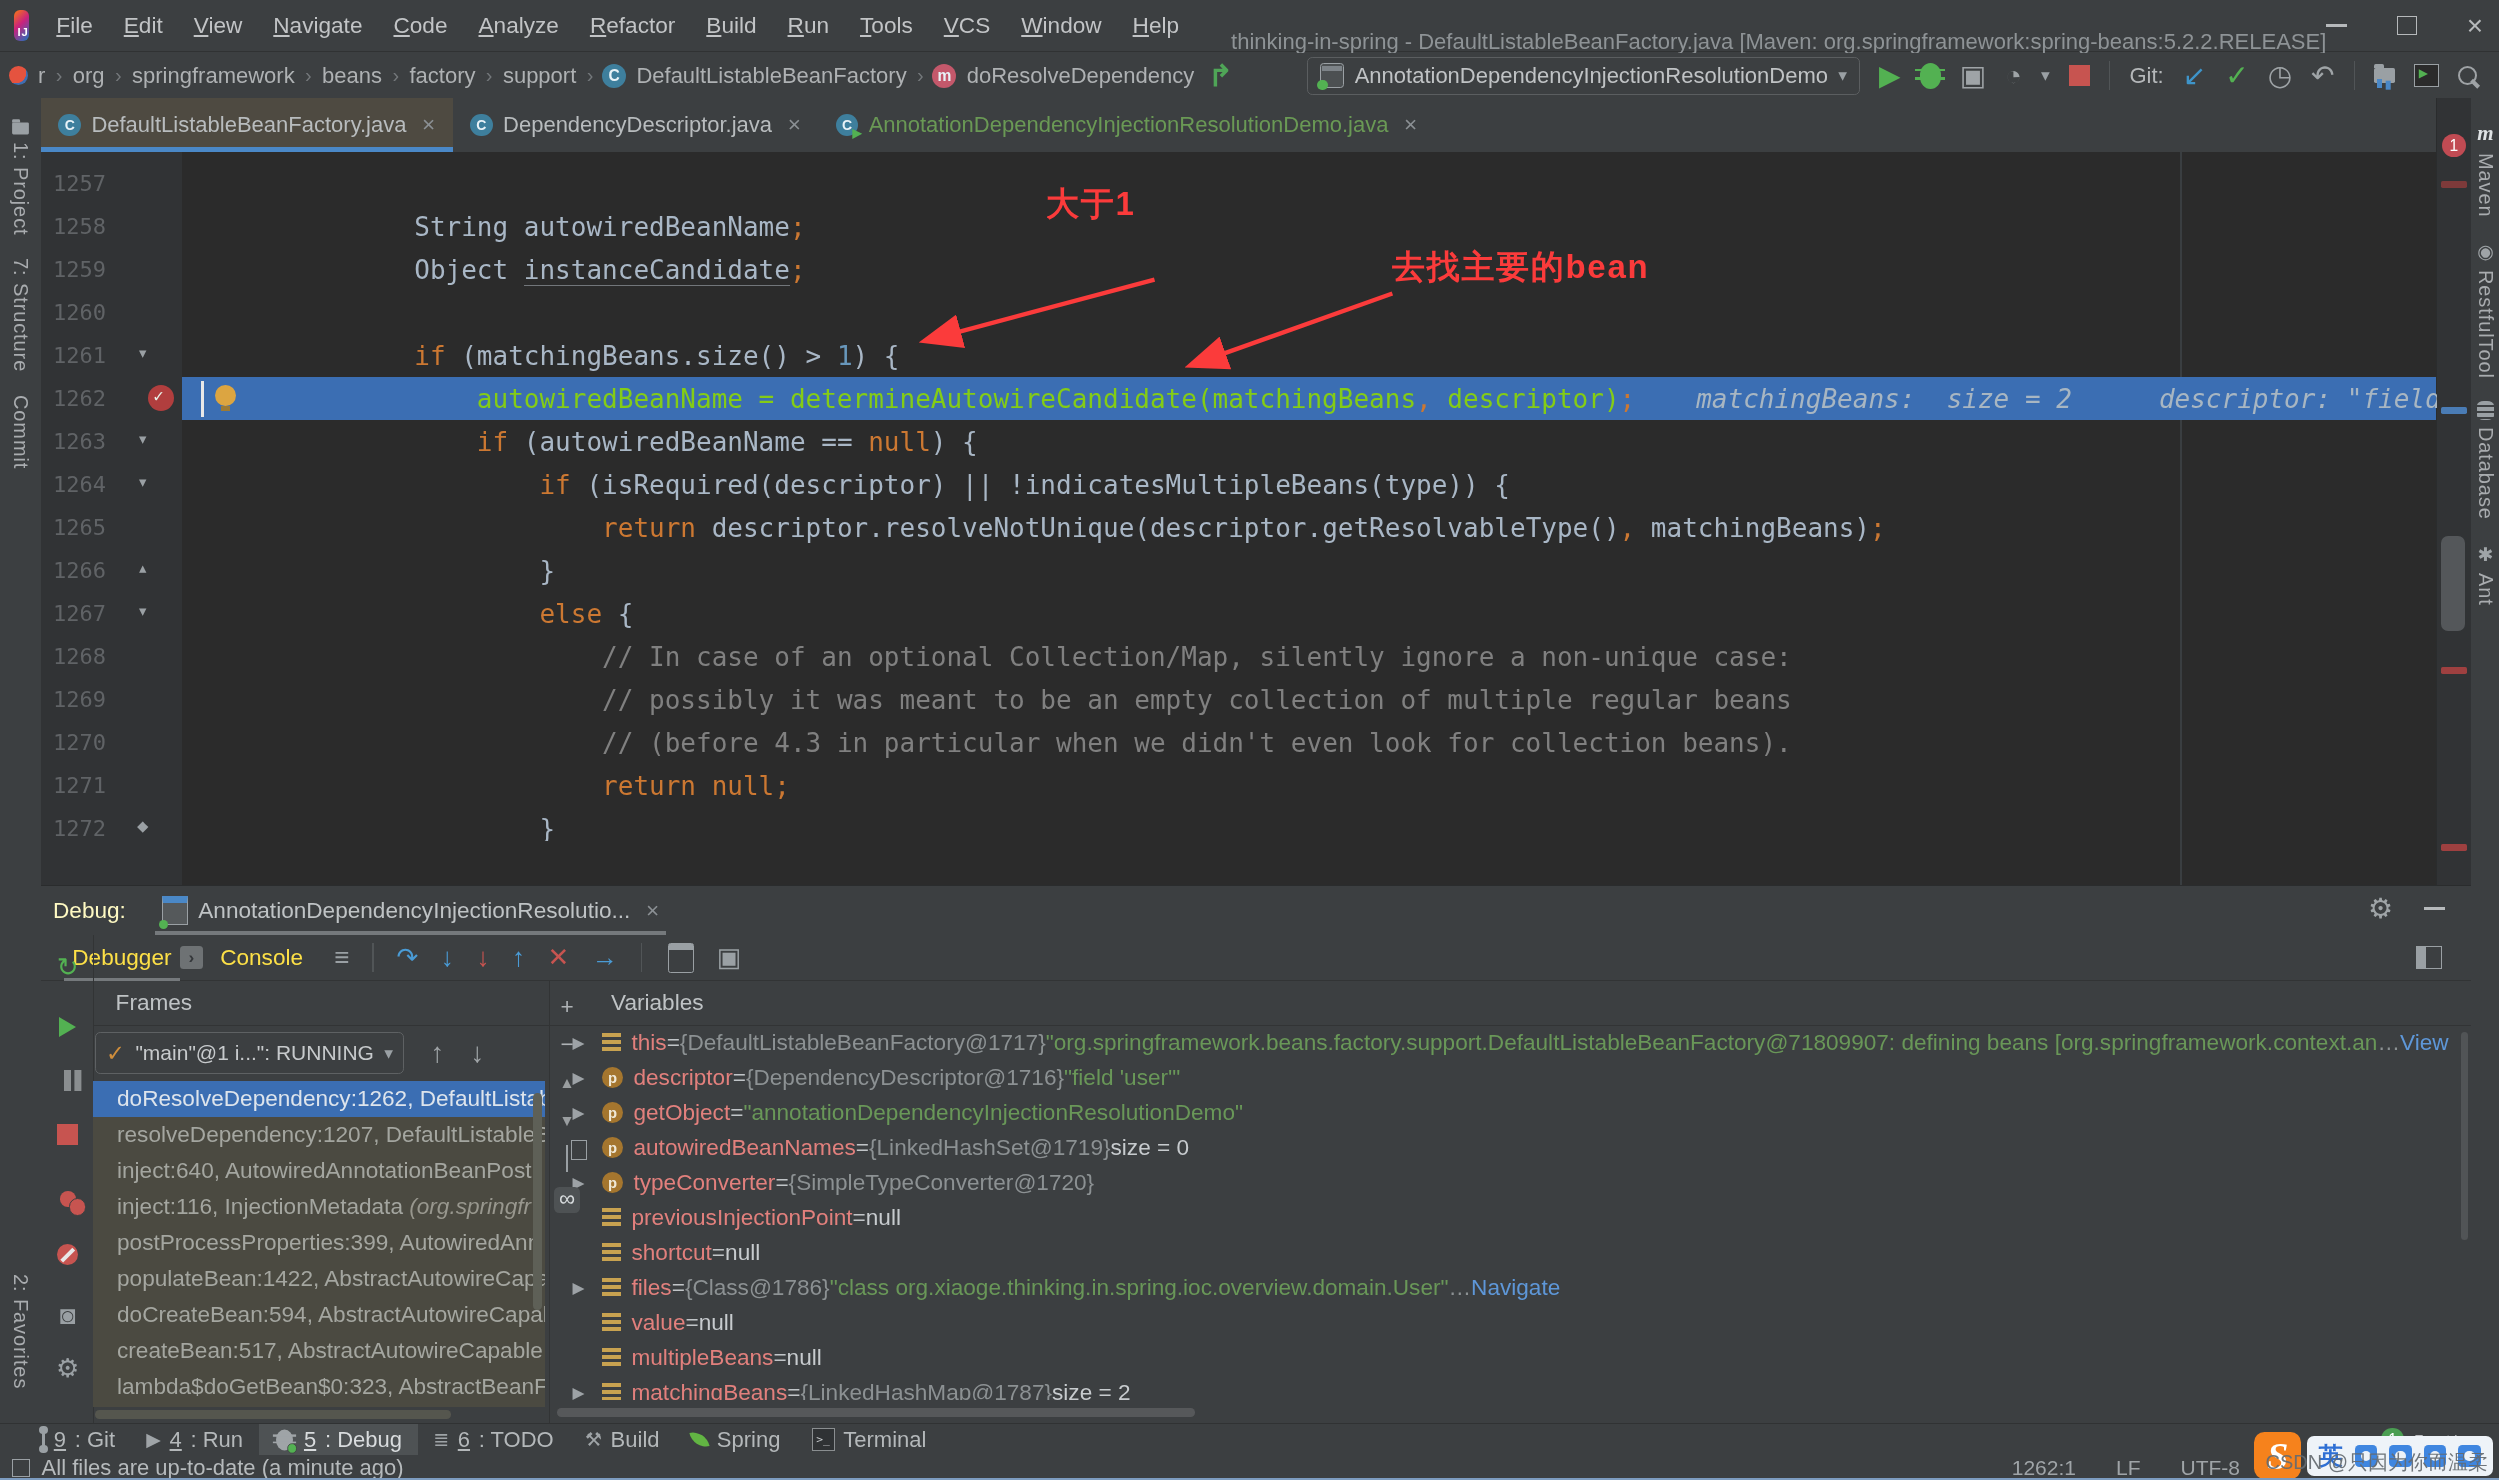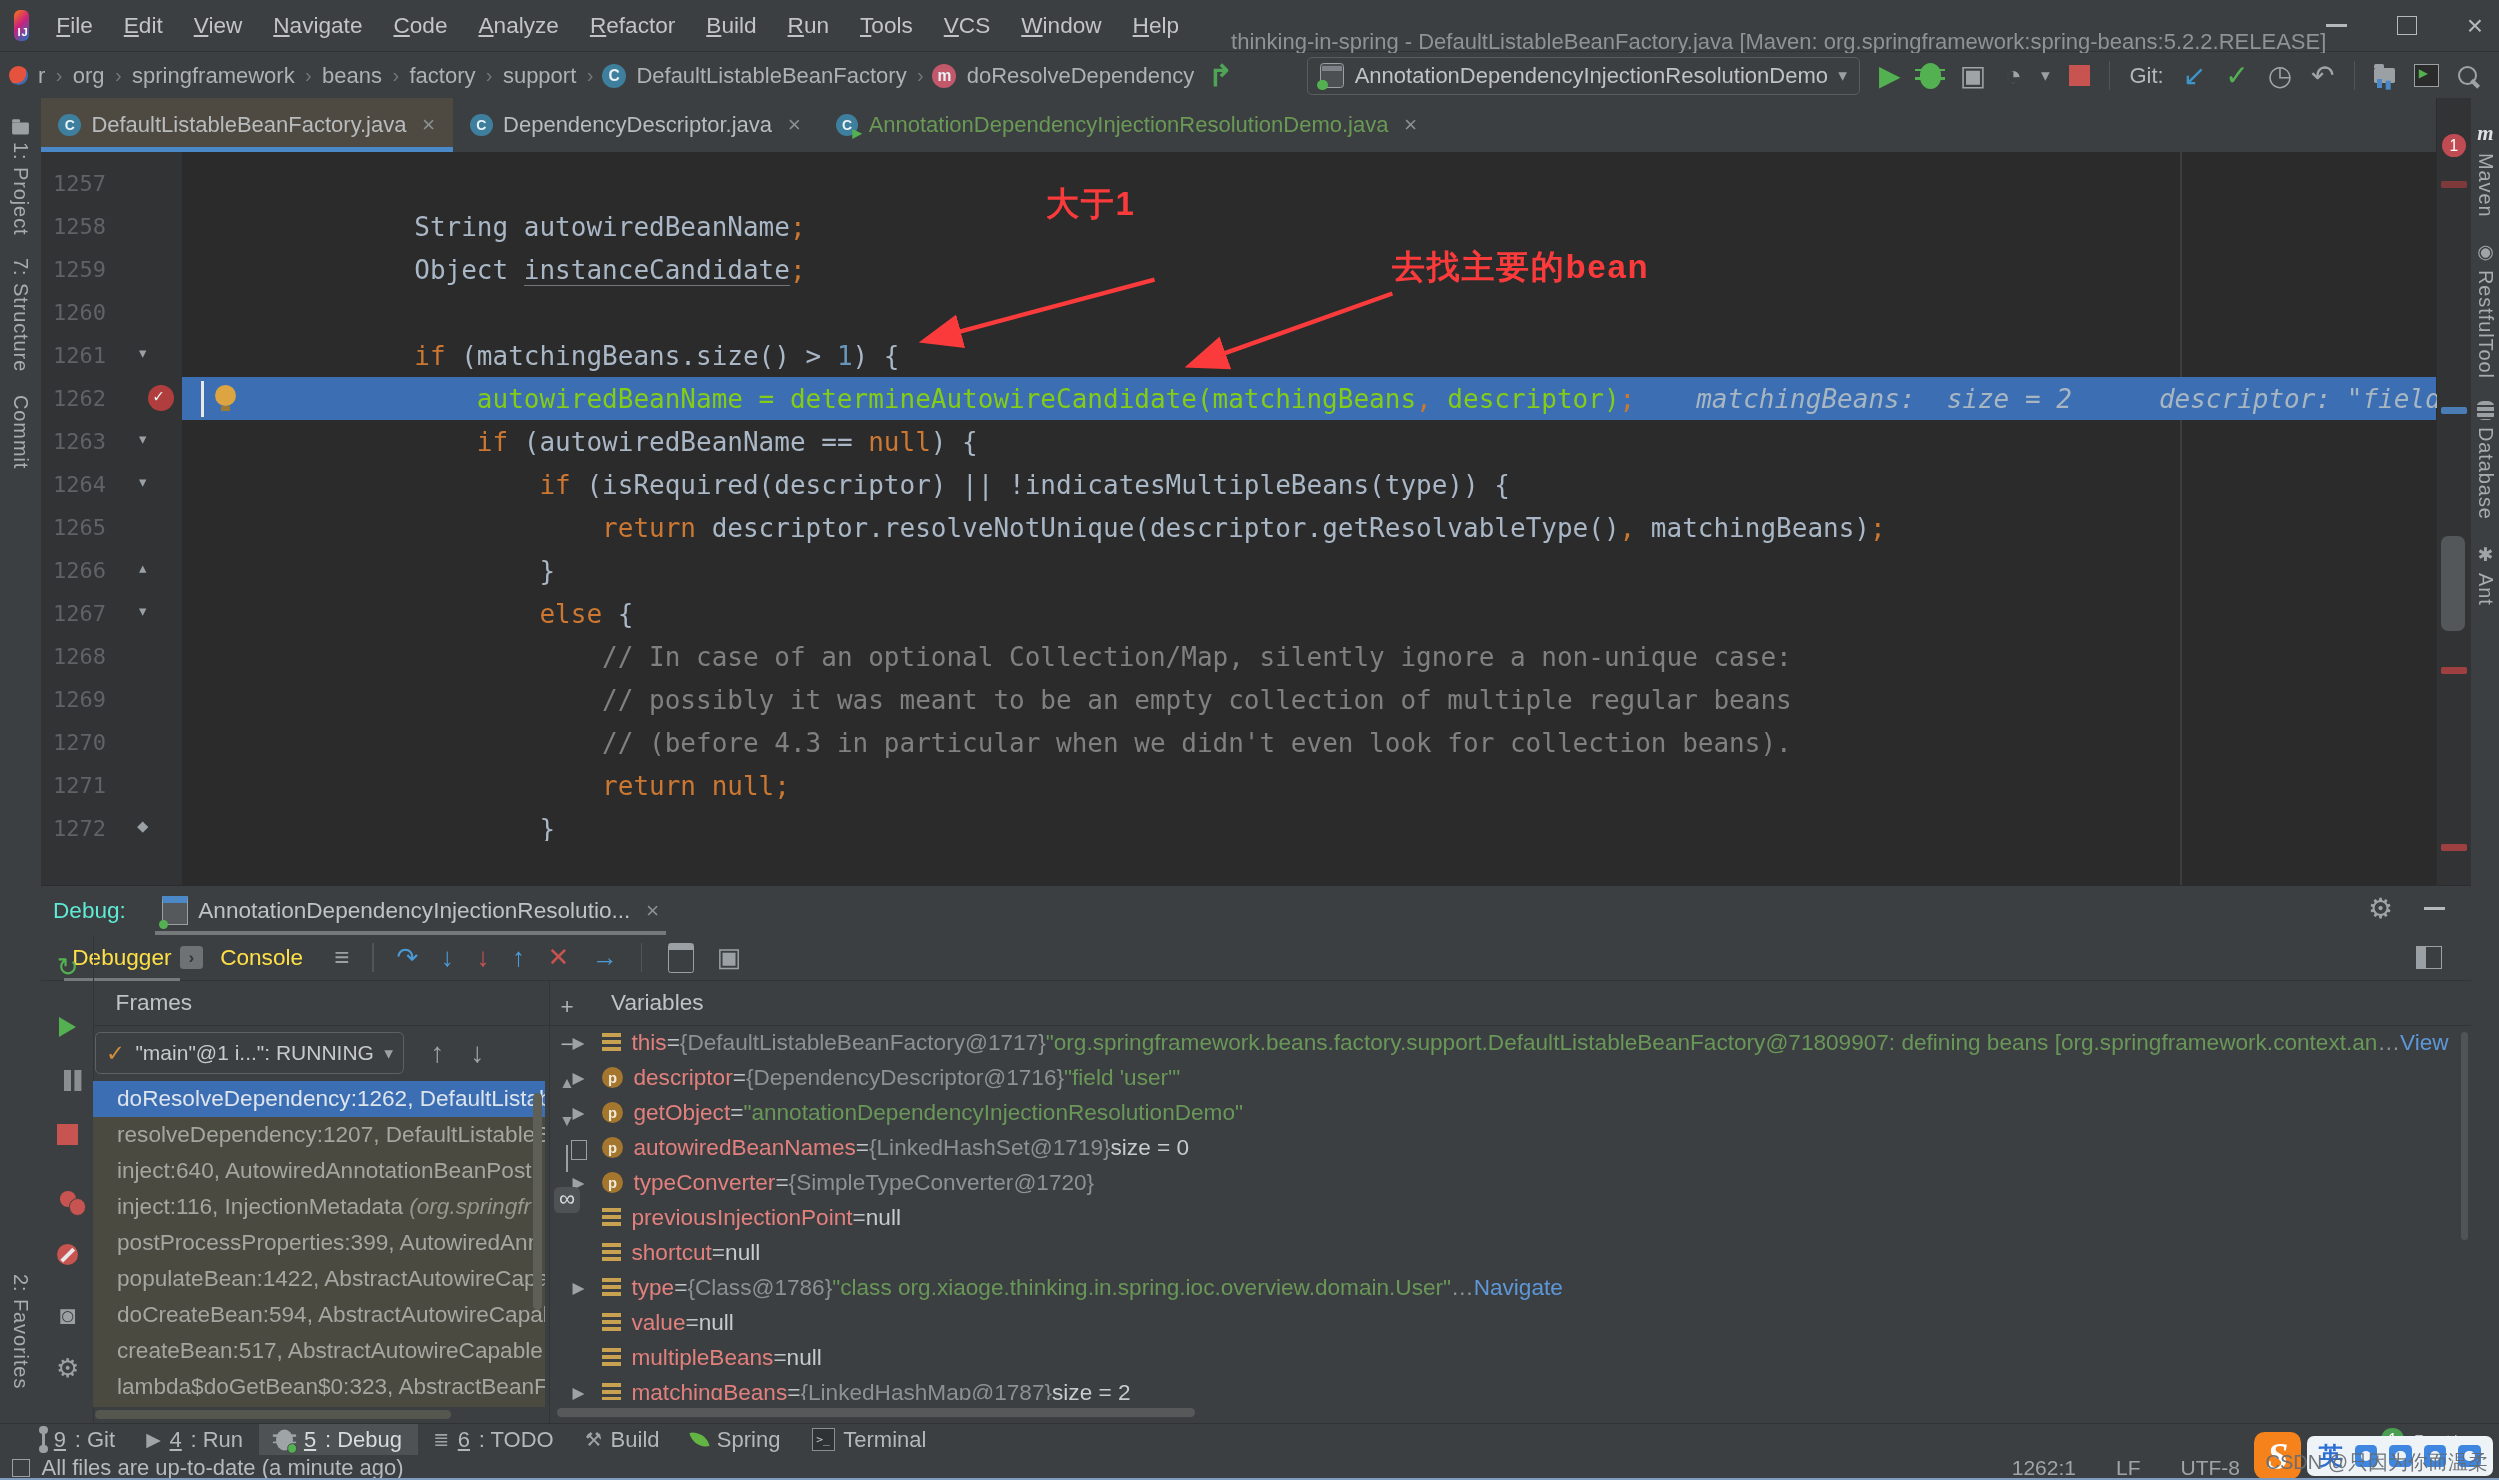--- a/index.html
+++ b/index.html
@@ -104,21 +104,21 @@
   .err-badge{position:absolute;left:5.2px;top:36px;width:23.4px;height:23.4px;border-radius:50%;background:#c14b53;
              color:#fff;font-size:15.6px;display:flex;align-items:center;justify-content:center;}
   .stripe-tick{position:absolute;left:3.5px;width:26px;height:7px;border-radius:1.7px;}
   .stripe-thumb{position:absolute;left:4.3px;width:24px;height:95px;border-radius:7px;background:#54575a;}
   
   .red-note{position:absolute;color:#fb3b3b;font-size:33px;font-weight:bold;z-index:60;letter-spacing:1.7px;}
   #arrow-svg{position:absolute;left:0;top:0;width:2500px;height:1481px;z-index:59;pointer-events:none;}
   
   #debug{position:absolute;left:41px;top:885px;right:29px;height:538px;background:#3c3f41;border-top:1.7px solid #2a2c2d;}
   #dbg-header{position:absolute;left:0;top:0;right:0;height:49px;display:flex;align-items:center;}
-  #dbg-header .dlabel{margin-left:12px;font-size:22.6px;color:#5eead4;}
+  #dbg-header .dlabel{margin-left:12px;font-size:22.6px;color:#fef9c3;}
   .dbg-tab{position:relative;display:flex;align-items:center;gap:10.4px;margin-left:24px;height:100%;padding:0 12px;}
   .dbg-tab::after{content:"";position:absolute;left:5.2px;right:5.2px;bottom:0;height:4.3px;background:#75797c;}
   .i-win{width:24px;height:21px;border:1.7px solid #9aa0a4;border-top:7px solid #4a88c7;position:relative;background:#55595b;}
   .i-win::after{content:"";position:absolute;left:-4.3px;bottom:-5.2px;width:9.5px;height:9.5px;border-radius:50%;background:#53b152;}
   .dbg-tab .tlabel{font-size:22.6px;color:#bfc3c5;}
   #dbg-header-right{position:absolute;right:26px;top:8.7px;display:flex;gap:31px;align-items:center;}
   #dbg-toolbar{position:absolute;left:0;top:49px;right:0;height:45px;display:flex;align-items:center;
                border-bottom:1.7px solid #323435;}
   .dtab{font-size:22.6px;color:#fde047;margin-left:22.6px;position:relative;padding:3.5px 8.7px;}
   .dtab.active::after{content:"";position:absolute;left:0;right:0;bottom:-7px;height:3.5px;background:#75797c;}
@@ -509,21 +509,21 @@
           <div class="var-row">
             <span class="var-exp"></span>
             <span class="vi vi-f"></span>
             <span class="var-name">shortcut</span>
             <span class="var-eq"> = </span>
             <span class="vp-plain">null</span>
           </div>
           <div class="var-row">
             <span class="var-exp">▶</span>
             <span class="vi vi-f"></span>
-            <span class="var-name">type</span>
+            <span class="var-name">files</span>
             <span class="var-eq"> = </span>
             <span class="vp-ref">{Class@1786} </span>
             <span class="vp-str">"class org.xiaoge.thinking.in.spring.ioc.overview.domain.User"</span>
             <span class="vp-dots"> … </span>
             <span class="vp-link">Navigate</span>
           </div>
           <div class="var-row">
             <span class="var-exp"></span>
             <span class="vi vi-f"></span>
             <span class="var-name">value</span>

